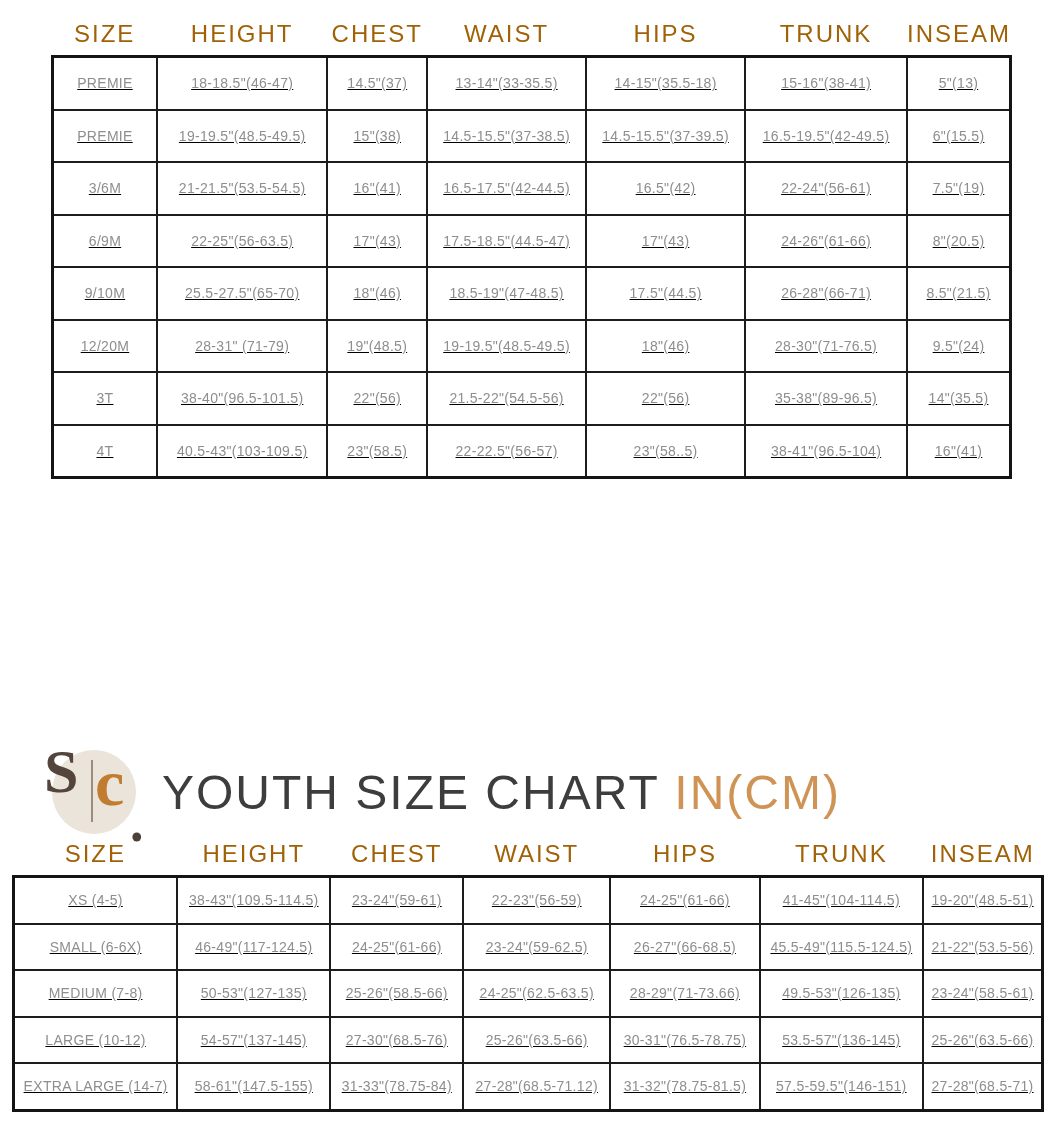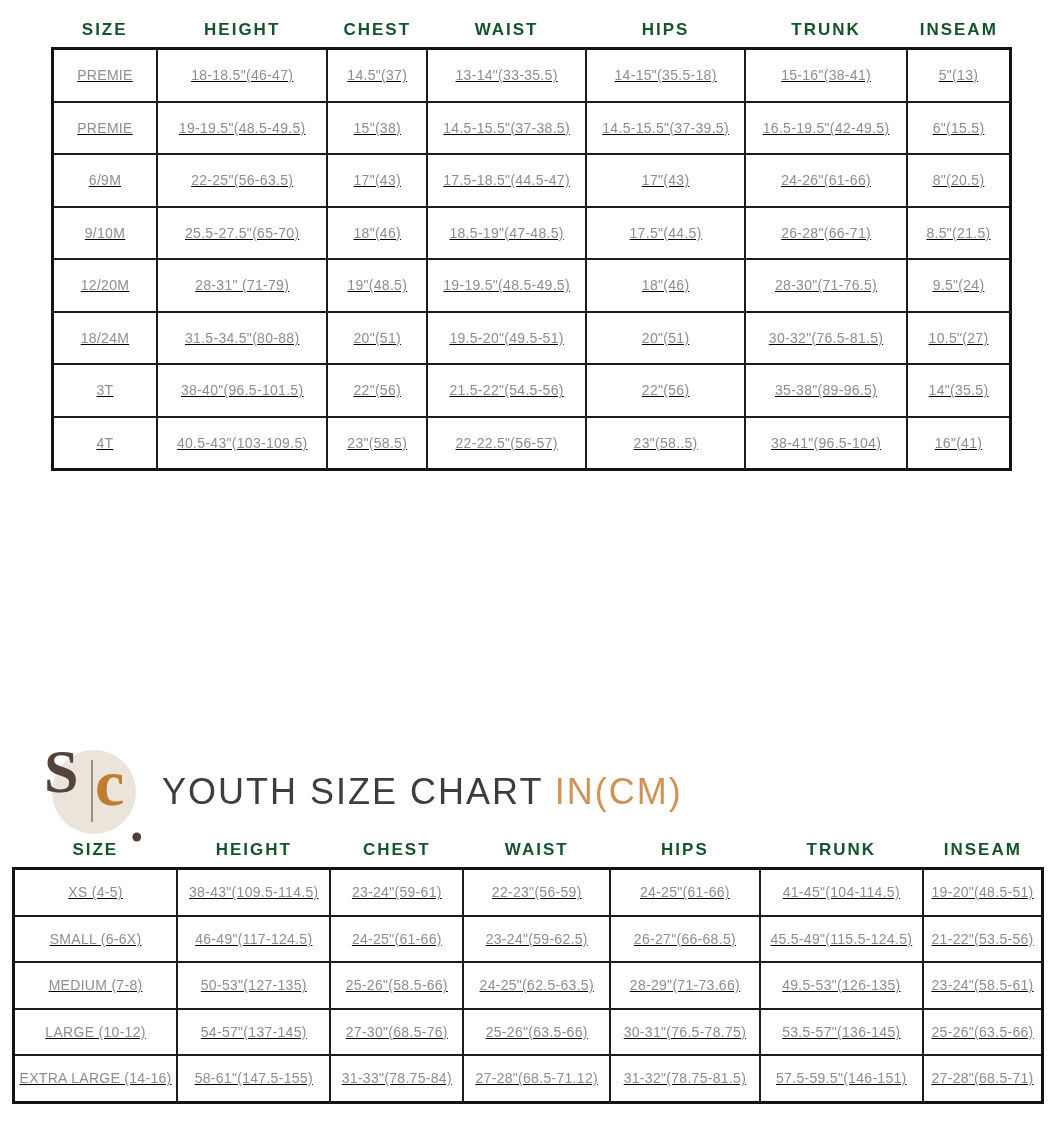--- a/index.html
+++ b/index.html
@@ -10,25 +10,25 @@
   }
 
   
   .size-table{
     border-collapse:collapse;
     table-layout:fixed;
     width:100%;
   }
   .size-table thead th{
     border:none;
-    font-weight:bold;
-    color:#14532d;
+    font-weight:normal;
+    color:#a16207;
     letter-spacing:2px;
     padding:0 0 7px 0;
-    font-size:17px;
+    font-size:24px;
     white-space:nowrap;
   }
   .size-table tbody{border:3px solid #141414;text-decoration:underline;}
   .size-table tbody td{
     border:2px solid #1c1c1c;
     text-align:center;
     vertical-align:middle;
     color:#8e8e8e;
     font-size:14px;
     letter-spacing:0.3px;
@@ -72,21 +72,21 @@
     font-family:"Liberation Serif", serif;font-weight:bold;
     font-size:66px;line-height:1;color:#c17d2f;
   }
   #logo .logo-period{
     position:absolute;left:86px;top:52px;
     font-family:"Liberation Serif", serif;font-weight:bold;
     font-size:54px;line-height:1;color:#4d4038;
   }
   #page-title{
     margin-left:22px;
-    font-size:36px;letter-spacing:2px;color:#3d3d3d;
+    font-size:48px;letter-spacing:2px;color:#3d3d3d;
     white-space:nowrap;
   }
   #page-title .title-accent{color:#cf9455;}
 
   
   #youth-section{position:absolute;left:12px;top:840px;width:1032px;}
   #youth-section .size-table tbody td{height:44.5px;}
   #youth-section .size-table th:nth-child(1){width:15.9%;}
   #youth-section .size-table th:nth-child(2){width:14.9%;}
   #youth-section .size-table th:nth-child(3){width:12.9%;}
@@ -124,20 +124,29 @@
         <tr>
           <td>PREMIE</td>
           <td>19-19.5"(48.5-49.5)</td>
           <td>15"(38)</td>
           <td>14.5-15.5"(37-38.5)</td>
           <td>14.5-15.5"(37-39.5)</td>
           <td>16.5-19.5"(42-49.5)</td>
           <td>6"(15.5)</td>
         </tr>
         <tr>
+          <td>3/6M</td>
+          <td>21-21.5"(53.5-54.5)</td>
+          <td>16"(41)</td>
+          <td>16.5-17.5"(42-44.5)</td>
+          <td>16.5"(42)</td>
+          <td>22-24"(56-61)</td>
+          <td>7.5"(19)</td>
+        </tr>
+        <tr>
           <td>6/9M</td>
           <td>22-25"(56-63.5)</td>
           <td>17"(43)</td>
           <td>17.5-18.5"(44.5-47)</td>
           <td>17"(43)</td>
           <td>24-26"(61-66)</td>
           <td>8"(20.5)</td>
         </tr>
         <tr>
           <td>9/10M</td>
@@ -149,29 +158,20 @@
           <td>8.5"(21.5)</td>
         </tr>
         <tr>
           <td>12/20M</td>
           <td>28-31" (71-79)</td>
           <td>19"(48.5)</td>
           <td>19-19.5"(48.5-49.5)</td>
           <td>18"(46)</td>
           <td>28-30"(71-76.5)</td>
           <td>9.5"(24)</td>
-        </tr>
-        <tr>
-          <td>18/24M</td>
-          <td>31.5-34.5"(80-88)</td>
-          <td>20"(51)</td>
-          <td>19.5-20"(49.5-51)</td>
-          <td>20"(51)</td>
-          <td>30-32"(76.5-81.5)</td>
-          <td>10.5"(27)</td>
         </tr>
         <tr>
           <td>3T</td>
           <td>38-40"(96.5-101.5)</td>
           <td>22"(56)</td>
           <td>21.5-22"(54.5-56)</td>
           <td>22"(56)</td>
           <td>35-38"(89-96.5)</td>
           <td>14"(35.5)</td>
         </tr>
@@ -245,21 +245,21 @@
         <tr>
           <td>LARGE (10-12)</td>
           <td>54-57"(137-145)</td>
           <td>27-30"(68.5-76)</td>
           <td>25-26"(63.5-66)</td>
           <td>30-31"(76.5-78.75)</td>
           <td>53.5-57"(136-145)</td>
           <td>25-26"(63.5-66)</td>
         </tr>
         <tr>
-          <td>EXTRA LARGE (14-16)</td>
+          <td>EXTRA LARGE (14-7)</td>
           <td>58-61"(147.5-155)</td>
           <td>31-33"(78.75-84)</td>
           <td>27-28"(68.5-71.12)</td>
           <td>31-32"(78.75-81.5)</td>
           <td>57.5-59.5"(146-151)</td>
           <td>27-28"(68.5-71)</td>
         </tr>
       </tbody>
   </table>
 </div>

